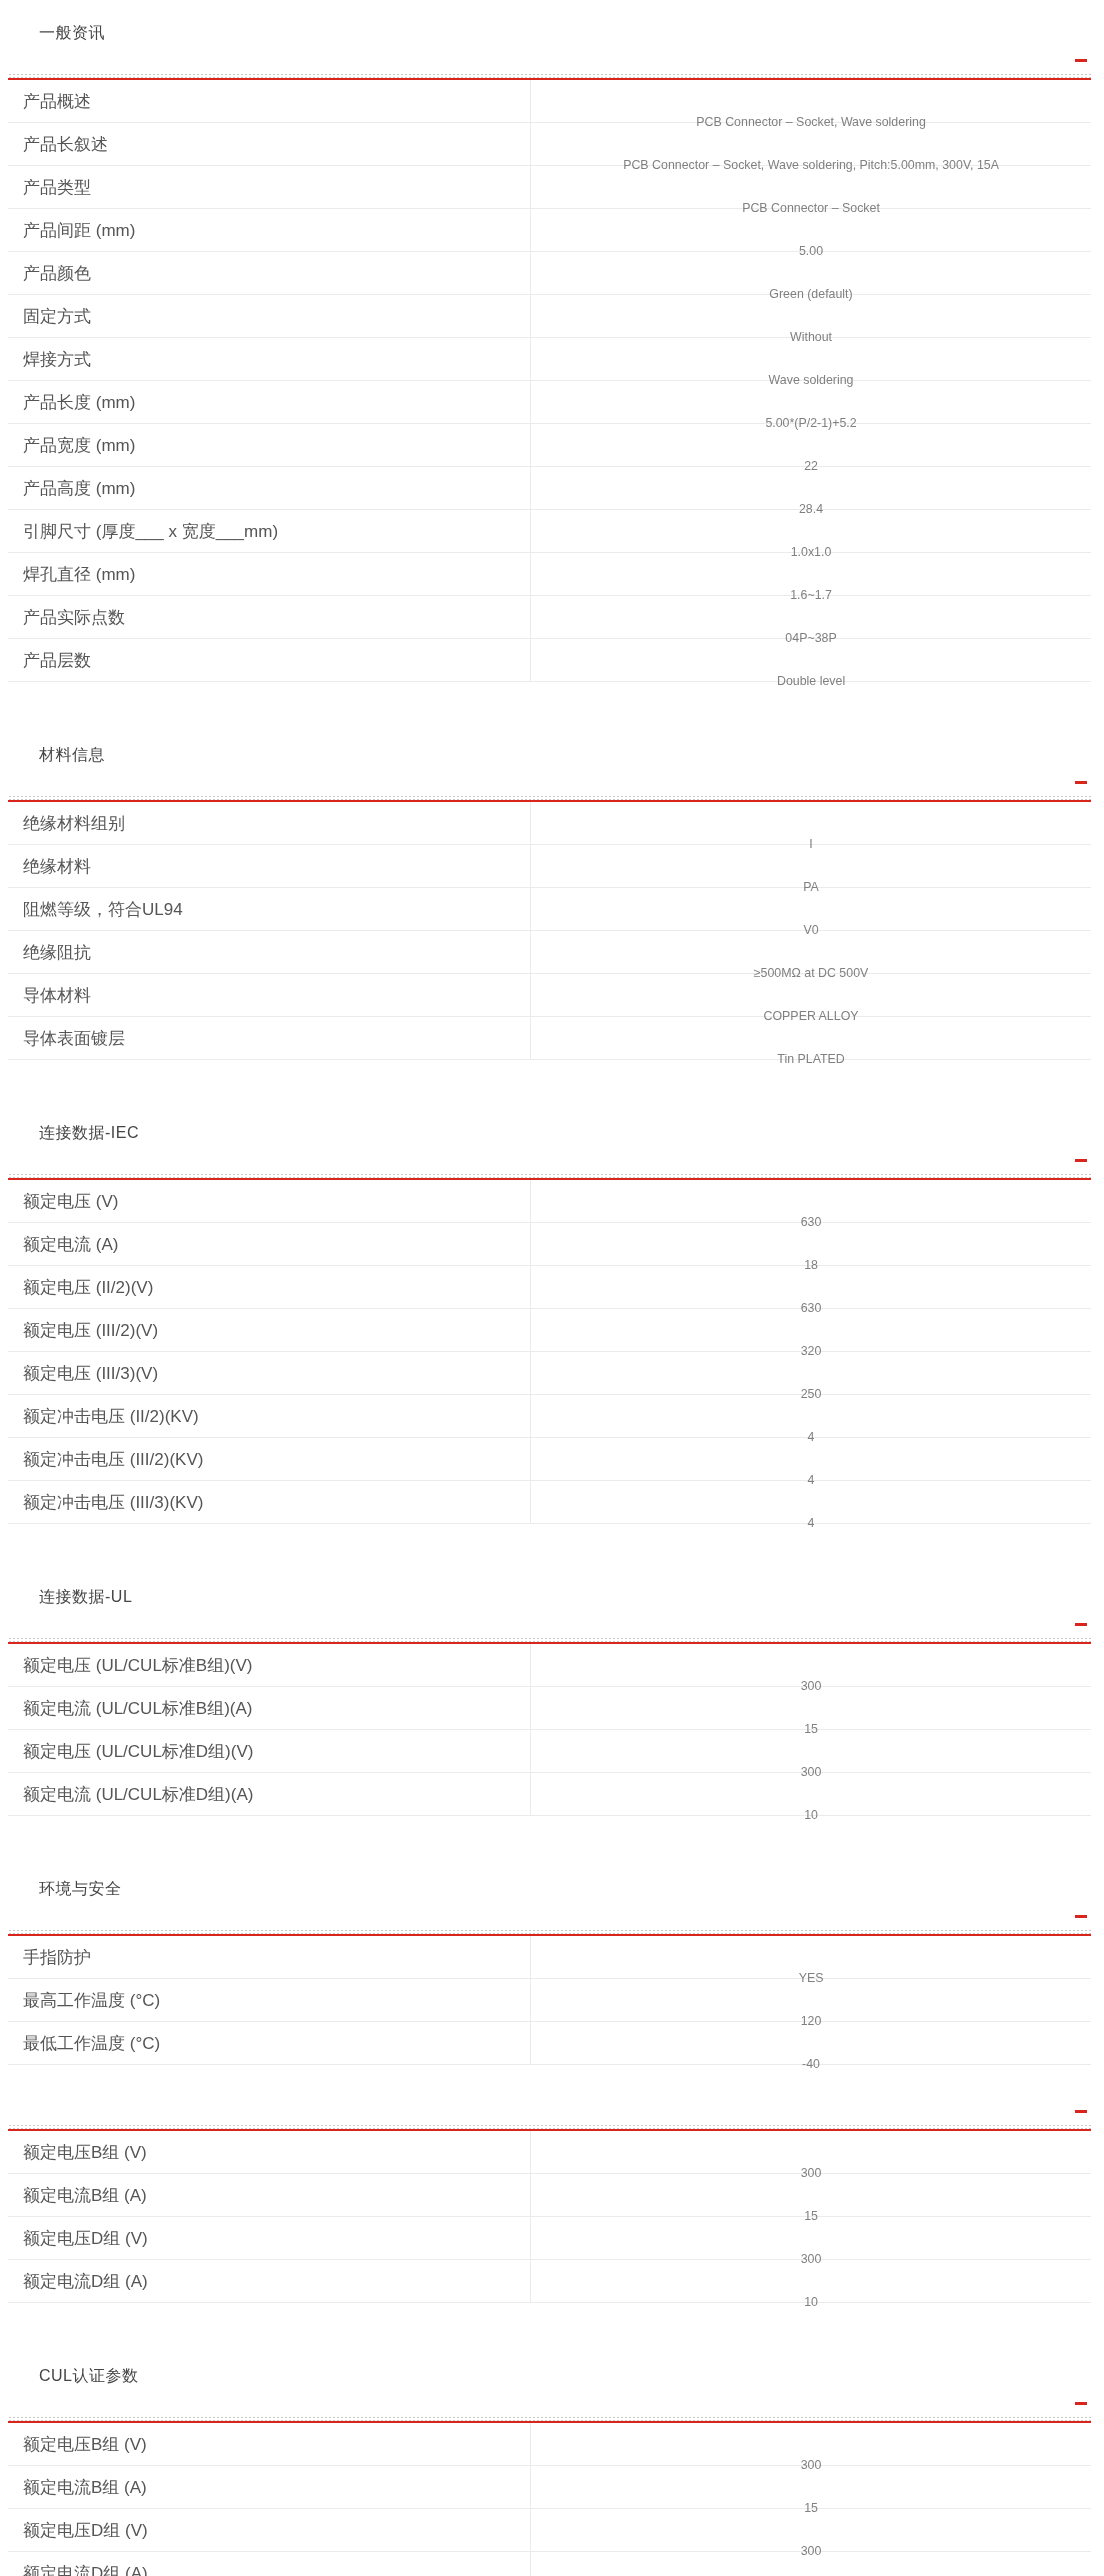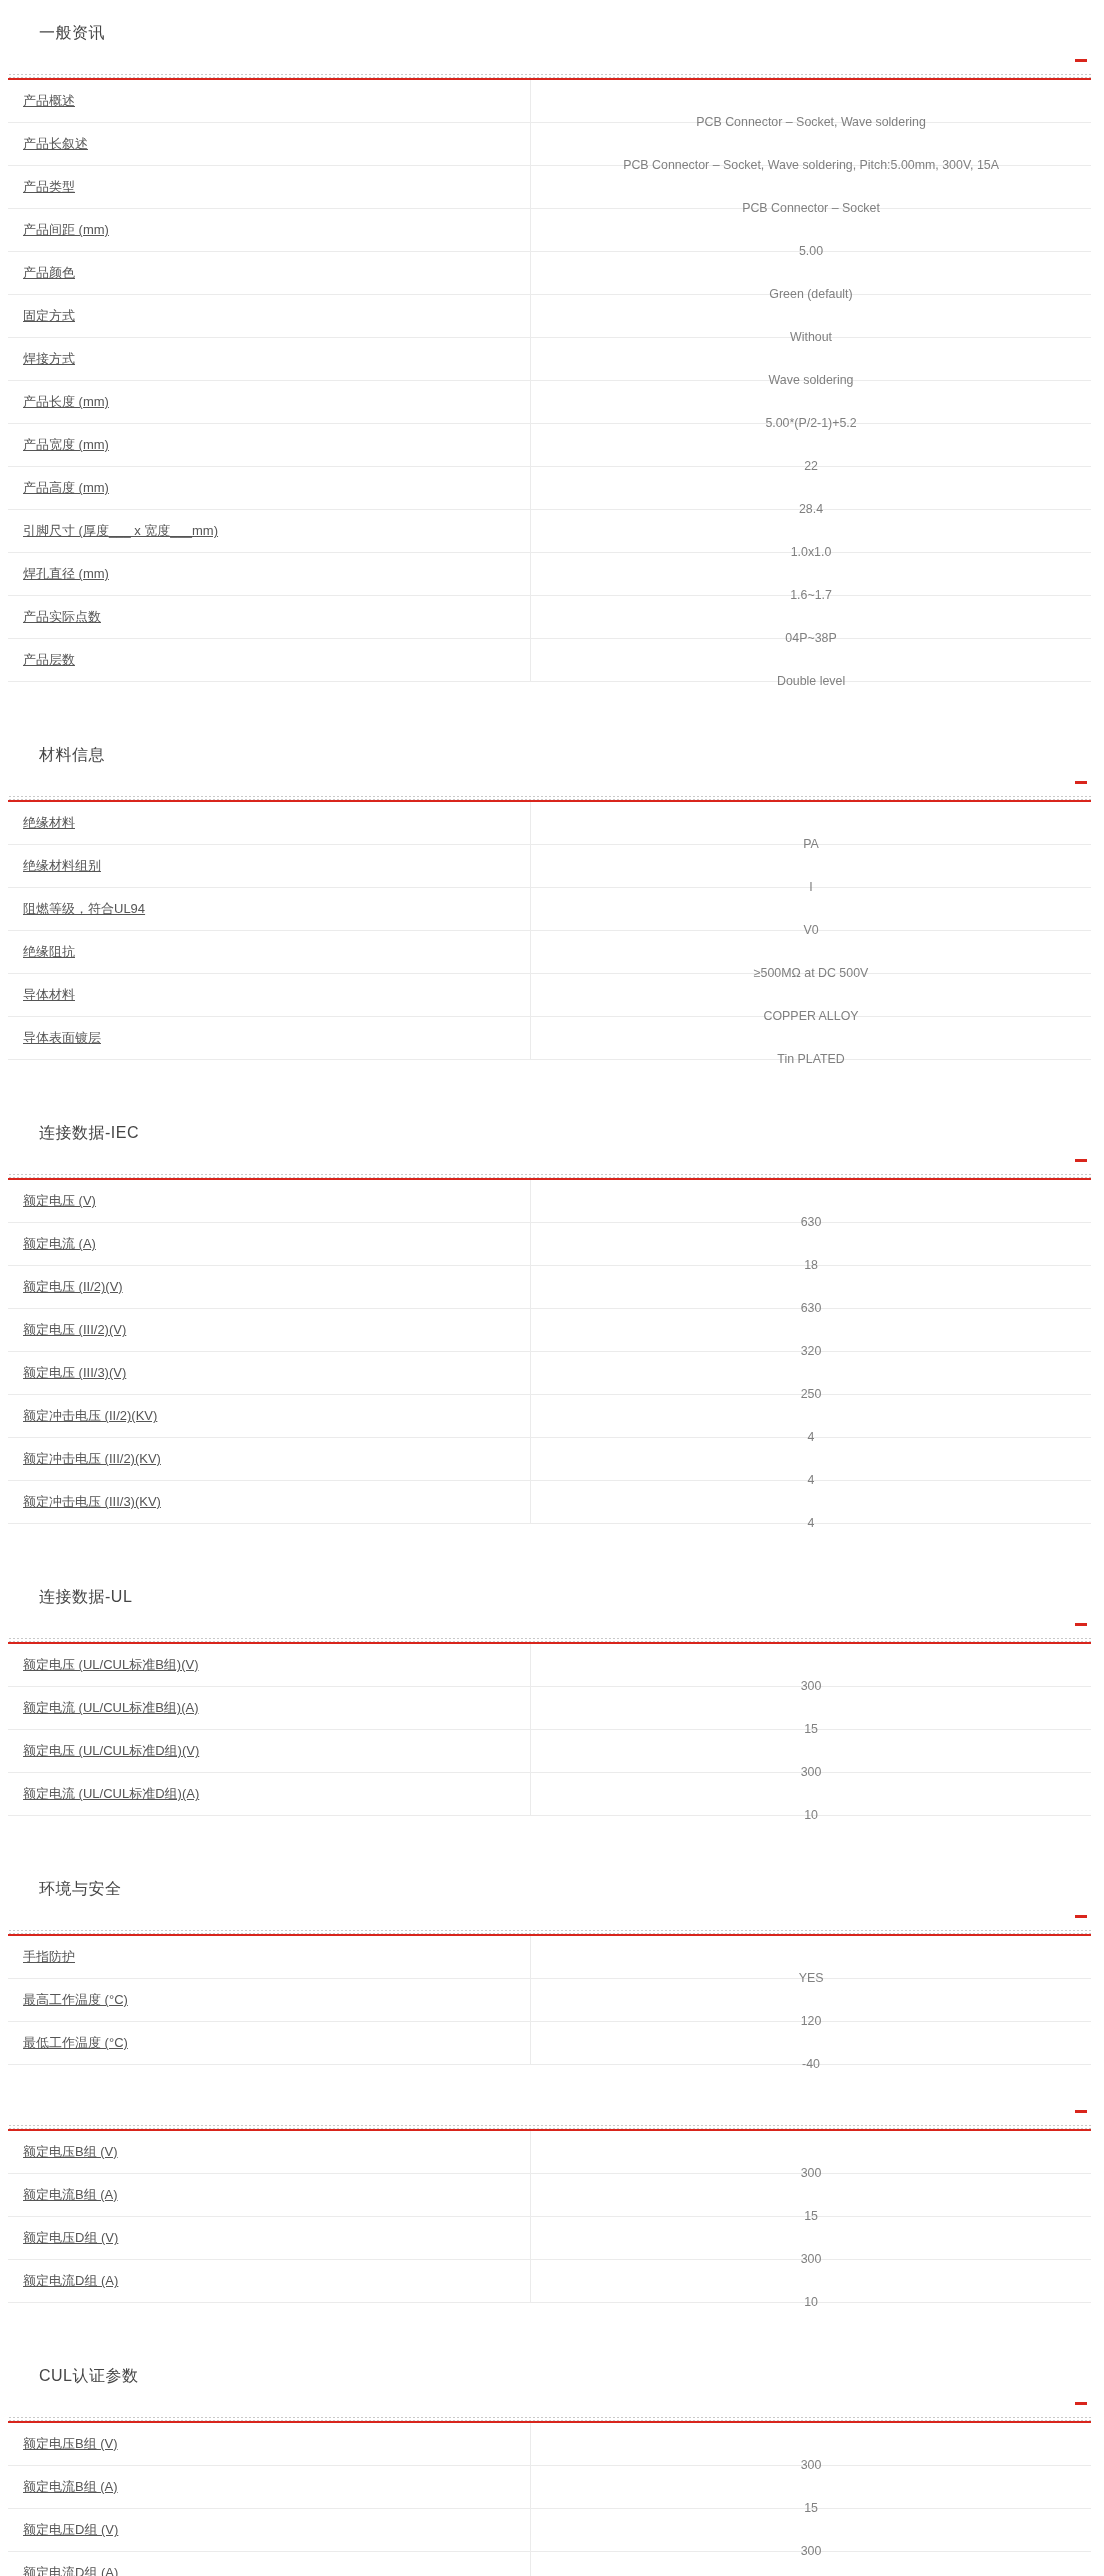--- a/index.html
+++ b/index.html
@@ -54,22 +54,21 @@
     border-bottom:1px solid var(--row-border);
   }
   .spec-label{
     width:48.3%;
     display:flex;
     align-items:center;
     padding-left:15px;
     box-sizing:border-box;
     border-right:1px solid var(--row-border);
     color:var(--label-color);
-    font-size:13px;
-    text-decoration:underline;
+    font-size:17px;
   }
   .spec-value{
     flex:1;
     display:flex;
     align-items:center;
     justify-content:center;
     text-align:center;
     color:var(--value-color);
     font-size:12.4px;
     margin-top:41px;
@@ -160,30 +159,30 @@
   </section>
 
   <section class="section">
     <div class="section-header">
       <h2 class="section-title">材料信息</h2>
       <span class="minus-btn"></span>
     </div>
     <div class="section-divider"></div>
     <div class="section-rows">
   <div class="spec-row">
+    <div class="spec-label">绝缘材料组别</div>
+    <div class="spec-value">I</div>
+  </div>
+
+  <div class="spec-row">
     <div class="spec-label">绝缘材料</div>
     <div class="spec-value">PA</div>
   </div>
 
   <div class="spec-row">
-    <div class="spec-label">绝缘材料组别</div>
-    <div class="spec-value">I</div>
-  </div>
-
-  <div class="spec-row">
     <div class="spec-label">阻燃等级，符合UL94</div>
     <div class="spec-value">V0</div>
   </div>
 
   <div class="spec-row">
     <div class="spec-label">绝缘阻抗</div>
     <div class="spec-value">≥500MΩ at DC 500V</div>
   </div>
 
   <div class="spec-row">

